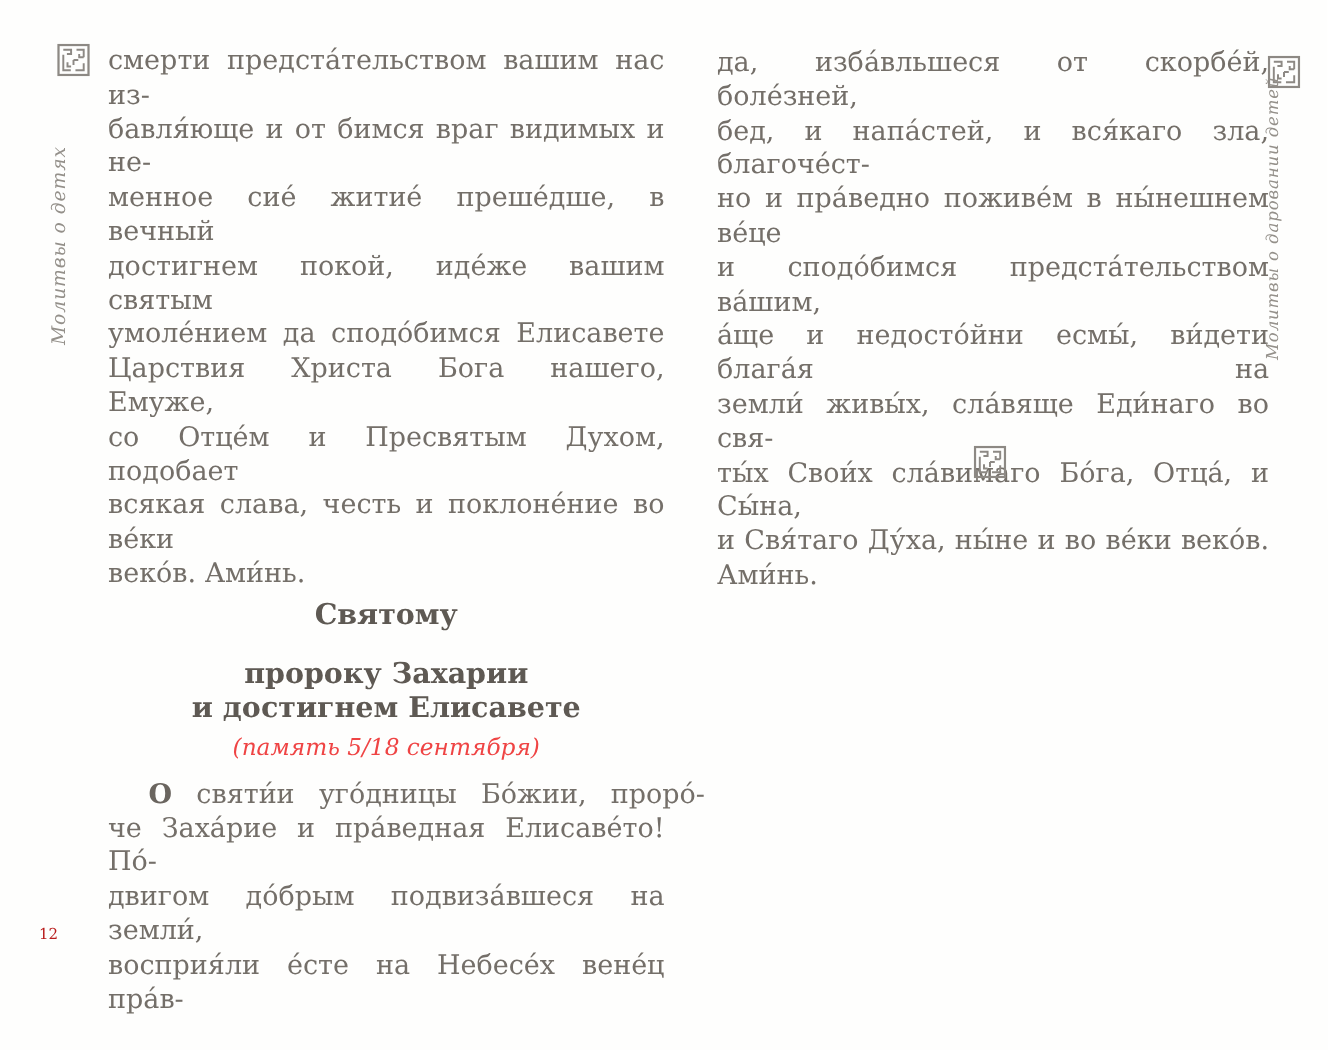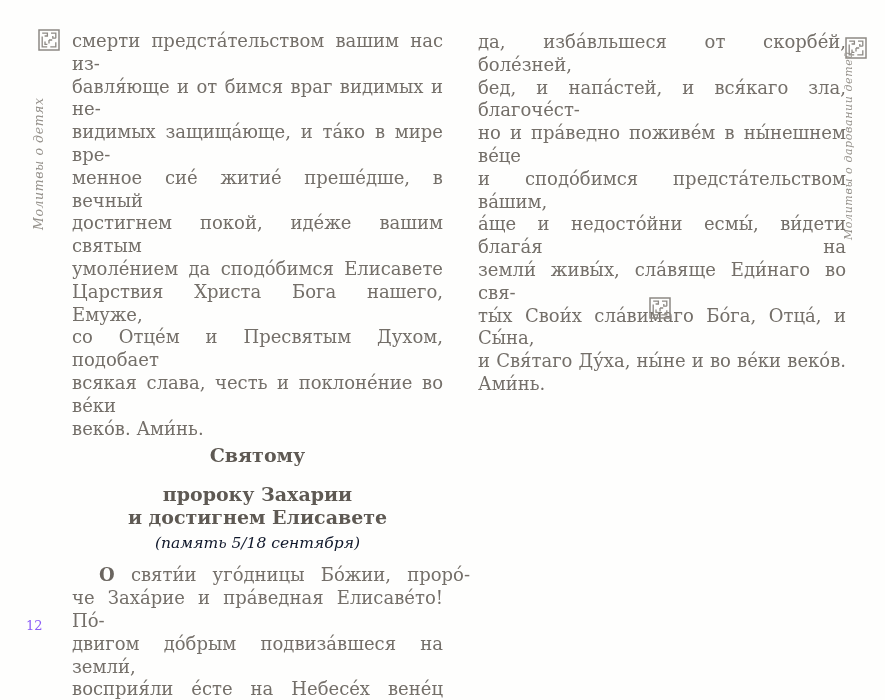--- a/index.html
+++ b/index.html
@@ -27,22 +27,22 @@
     font-style: italic;
     white-space: nowrap;
     color: #94908a;
     letter-spacing: 0.6px;
   }
   .vtext-left  { left: 31px;  top: 58px; height: 172px; font-size: 12.5px; }
   .vtext-right { left: 842px; top: 72px; height: 168px; font-size: 11px; }
   .pagenum {
     position: absolute;
     left: 26px; top: 618px;
-    font-size: 13px;
-    color: #8b5cf6;
+    font-size: 10px;
+    color: #b91c1c;
   }
   
   .col {
     position: absolute;
     color: #746f69;
     font-size: 18px;
     line-height: 22.8px;
   }
   .col-left  { left: 72px;  top: 30px; width: 371px; }
   .col-right { left: 478px; top: 31px; width: 368px; }
@@ -59,21 +59,21 @@
     font-size: 19px;
     line-height: 23px;
     color: #5e5953;
   }
   .subtitle {
     margin-top: 3px;
     text-align: center;
     font-style: italic;
     font-size: 15.5px;
     line-height: 23px;
-    color: #0f172a;
+    color: #ef4444;
   }
   .prayer { margin-top: 9px; }
 </style>
 </head>
 <body>
 
 <svg width="0" height="0" style="position:absolute" aria-hidden="true">
   <defs>
     <symbol id="orn" viewBox="0 0 22 22">
       <g fill="none" stroke="#8d8984" stroke-width="1.5">
@@ -97,21 +97,20 @@
   <svg class="orn orn-top-left">
       <use href="#orn"></use>
     </svg>
   <div class="vtext vtext-left">Молитвы о детях</div>
   <div class="pagenum">12</div>
 
   <main class="col col-left">
     <section>
       <div class="tline jline">смерти предста́тельством вашим нас из-</div>
       <div class="tline jline">бавля́юще и от бимся враг видимых и не-</div>
-      <div class="tline jline">видимых защища́юще, и та́ко в мире вре-</div>
       <div class="tline jline">менное сие́ житие́ преше́дше, в вечный</div>
       <div class="tline jline">достигнем покой, иде́же вашим святым</div>
       <div class="tline jline">умоле́нием да сподо́бимся Елисавете</div>
       <div class="tline jline">Царствия Христа Бога нашего, Емуже,</div>
       <div class="tline jline">со Отце́м и Пресвятым Духом, подобает</div>
       <div class="tline jline">всякая слава, честь и поклоне́ние во ве́ки</div>
       <div class="tline lline">веко́в. Ами́нь.</div>
     </section>
 
     <header>

